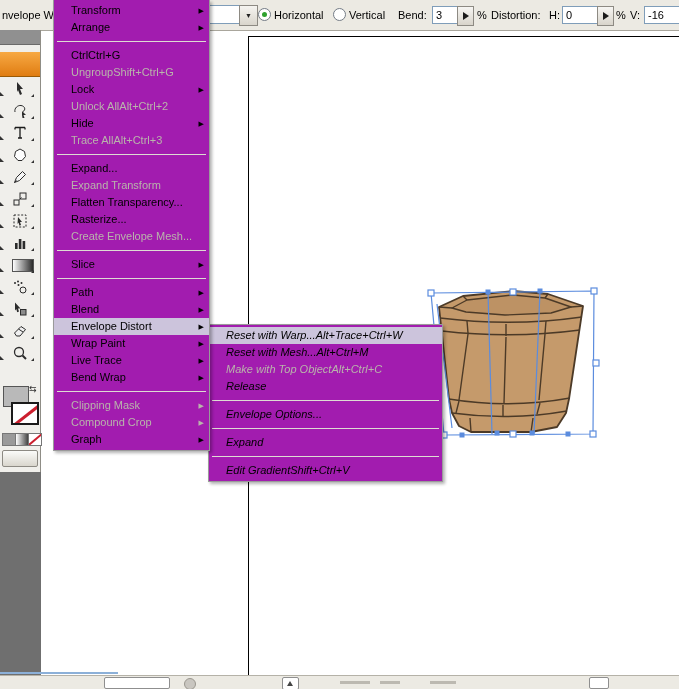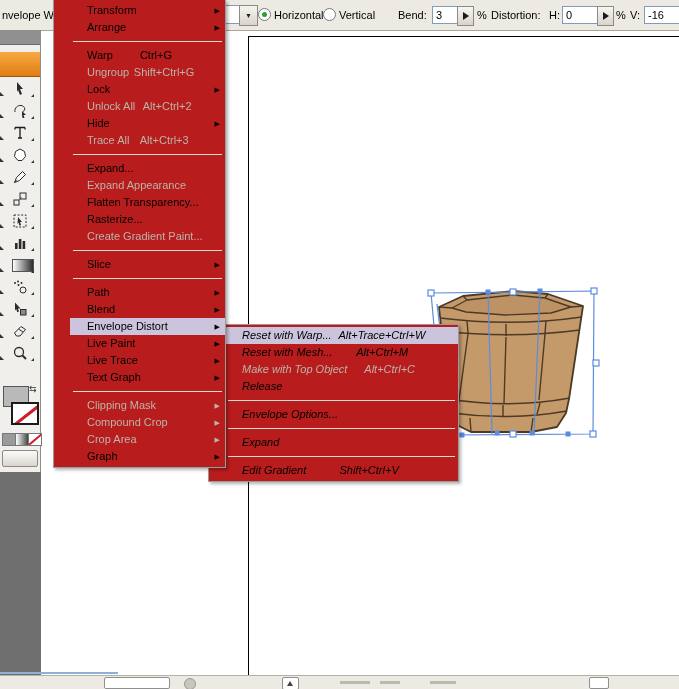--- a/index.html
+++ b/index.html
@@ -52,27 +52,27 @@
   .mini-btn{position:absolute;top:403px;width:12px;height:11px;border:1px solid #777;}
   #mini-color{left:2px;background:#9a9a9a;}
   #mini-grad{left:15px;background:linear-gradient(90deg,#fff,#444);}
   #mini-none{left:28px;background:#fff;overflow:hidden;}
   #mini-none::after{content:"";position:absolute;left:-2px;top:4px;width:18px;height:2px;background:#cc1f2e;transform:rotate(-40deg);display:block;}
   #wide-btn{left:2px;top:420px;width:34px;height:15px;background:linear-gradient(#fbfbf9,#d9d6cd);
     border:1px solid #8d8a83;border-radius:2px;}
   #dark-strip{left:0;top:472px;width:41px;height:217px;background:var(--dark-panel,#6f6f6f);z-index:2;}
 
   
-  .menu-panel{background:#b91c1c;border:1px solid #9a9a9a;box-shadow:2px 2px 3px rgba(0,0,0,.3);z-index:6;padding-left:16px;}
+  .menu-panel{background:#a21caf;border:1px solid #9a9a9a;box-shadow:2px 2px 3px rgba(0,0,0,.3);z-index:6;}
   #object-menu{left:53px;top:0;width:155px;border-top:none;padding-top:2px;padding-bottom:2px;}
   #envelope-submenu{left:208px;top:324px;width:233px;padding-top:2px;padding-bottom:2px;z-index:5;font-style:italic;}
   .menu-item{position:relative;height:17px;line-height:17px;padding-left:17px;padding-right:18px;
     display:flex;white-space:nowrap;cursor:default;}
   .menu-item .mi-label{flex:0 0 auto;}
-  .menu-item .mi-short{flex:1 1 auto;text-align:center;margin-right:8px;}
+  .menu-item .mi-short{flex:1 1 auto;text-align:left;margin-right:8px;}
   .menu-item .mi-arrow{position:absolute;right:5px;top:0;font-size:7px;line-height:17px;}
   .menu-item.disabled{color:var(--disabled-text,#b9b5ab);}
   .menu-item.highlighted{background:var(--menu-highlight,#ccc4dc);}
   .menu-sep{height:11px;position:relative;}
   .menu-sep::after{content:"";position:absolute;left:3px;right:3px;top:5px;height:1px;background:#dedbd3;}
 
   
   #artwork-svg{left:425px;top:283px;width:180px;height:160px;z-index:3;}
 
   
@@ -139,21 +139,21 @@
   <div class="combo" style="left:207px">
     <div class="combo-field"></div>
     <div class="combo-btn">▼</div>
   </div>
   <div class="radio-wrap" style="left:258px">
     <span class="radio checked">
         <span class="dot"></span>
       </span>
     <span>Horizontal</span>
   </div>
-  <div class="radio-wrap" style="left:323px">
+  <div class="radio-wrap" style="left:333px">
     <span class="radio"></span>
     <span>Vertical</span>
   </div>
   <span class="cb-text" style="left:398px">Bend:</span>
   <div class="field" style="left:432px;width:23px">3</div>
   <div class="spin" style="left:457px">
       <span class="tri"></span>
     </div>
   <span class="cb-text" style="left:477px">%</span>
   <span class="cb-text" style="left:491px">Distortion:</span>
@@ -319,21 +319,21 @@
       <span class="mi-short"></span>
       <span class="mi-arrow">▶</span>
     </div>
     <div class="menu-item">
       <span class="mi-label">Arrange</span>
       <span class="mi-short"></span>
       <span class="mi-arrow">▶</span>
     </div>
     <div class="menu-sep"></div>
     <div class="menu-item">
-      <span class="mi-label">Warp</span>
+      <span class="mi-label">Ctrl</span>
       <span class="mi-short">Ctrl+G</span>
     </div>
     <div class="menu-item disabled">
       <span class="mi-label">Ungroup</span>
       <span class="mi-short">Shift+Ctrl+G</span>
     </div>
     <div class="menu-item">
       <span class="mi-label">Lock</span>
       <span class="mi-short"></span>
       <span class="mi-arrow">▶</span>
@@ -350,33 +350,33 @@
     <div class="menu-item disabled">
       <span class="mi-label">Trace All</span>
       <span class="mi-short">Alt+Ctrl+3</span>
     </div>
     <div class="menu-sep"></div>
     <div class="menu-item">
       <span class="mi-label">Expand...</span>
       <span class="mi-short"></span>
     </div>
     <div class="menu-item disabled">
-      <span class="mi-label">Expand Appearance</span>
+      <span class="mi-label">Expand Transform</span>
       <span class="mi-short"></span>
     </div>
     <div class="menu-item">
       <span class="mi-label">Flatten Transparency...</span>
       <span class="mi-short"></span>
     </div>
     <div class="menu-item">
       <span class="mi-label">Rasterize...</span>
       <span class="mi-short"></span>
     </div>
     <div class="menu-item disabled">
-      <span class="mi-label">Create Gradient Paint...</span>
+      <span class="mi-label">Create Envelope Mesh...</span>
       <span class="mi-short"></span>
     </div>
     <div class="menu-sep"></div>
     <div class="menu-item">
       <span class="mi-label">Slice</span>
       <span class="mi-short"></span>
       <span class="mi-arrow">▶</span>
     </div>
     <div class="menu-sep"></div>
     <div class="menu-item">
@@ -388,47 +388,42 @@
       <span class="mi-label">Blend</span>
       <span class="mi-short"></span>
       <span class="mi-arrow">▶</span>
     </div>
     <div class="menu-item highlighted">
       <span class="mi-label">Envelope Distort</span>
       <span class="mi-short"></span>
       <span class="mi-arrow">▶</span>
     </div>
     <div class="menu-item">
-      <span class="mi-label">Live Paint</span>
+      <span class="mi-label">Wrap Paint</span>
       <span class="mi-short"></span>
       <span class="mi-arrow">▶</span>
     </div>
     <div class="menu-item">
       <span class="mi-label">Live Trace</span>
       <span class="mi-short"></span>
       <span class="mi-arrow">▶</span>
     </div>
     <div class="menu-item">
-      <span class="mi-label">Text Graph</span>
+      <span class="mi-label">Bend Wrap</span>
       <span class="mi-short"></span>
       <span class="mi-arrow">▶</span>
     </div>
     <div class="menu-sep"></div>
     <div class="menu-item disabled">
       <span class="mi-label">Clipping Mask</span>
       <span class="mi-short"></span>
       <span class="mi-arrow">▶</span>
     </div>
     <div class="menu-item disabled">
       <span class="mi-label">Compound Crop</span>
-      <span class="mi-short"></span>
-      <span class="mi-arrow">▶</span>
-    </div>
-    <div class="menu-item disabled">
-      <span class="mi-label">Crop Area</span>
       <span class="mi-short"></span>
       <span class="mi-arrow">▶</span>
     </div>
     <div class="menu-item">
       <span class="mi-label">Graph</span>
       <span class="mi-short"></span>
       <span class="mi-arrow">▶</span>
     </div>
   </div>
 <div id="envelope-submenu" class="menu-panel abs">

